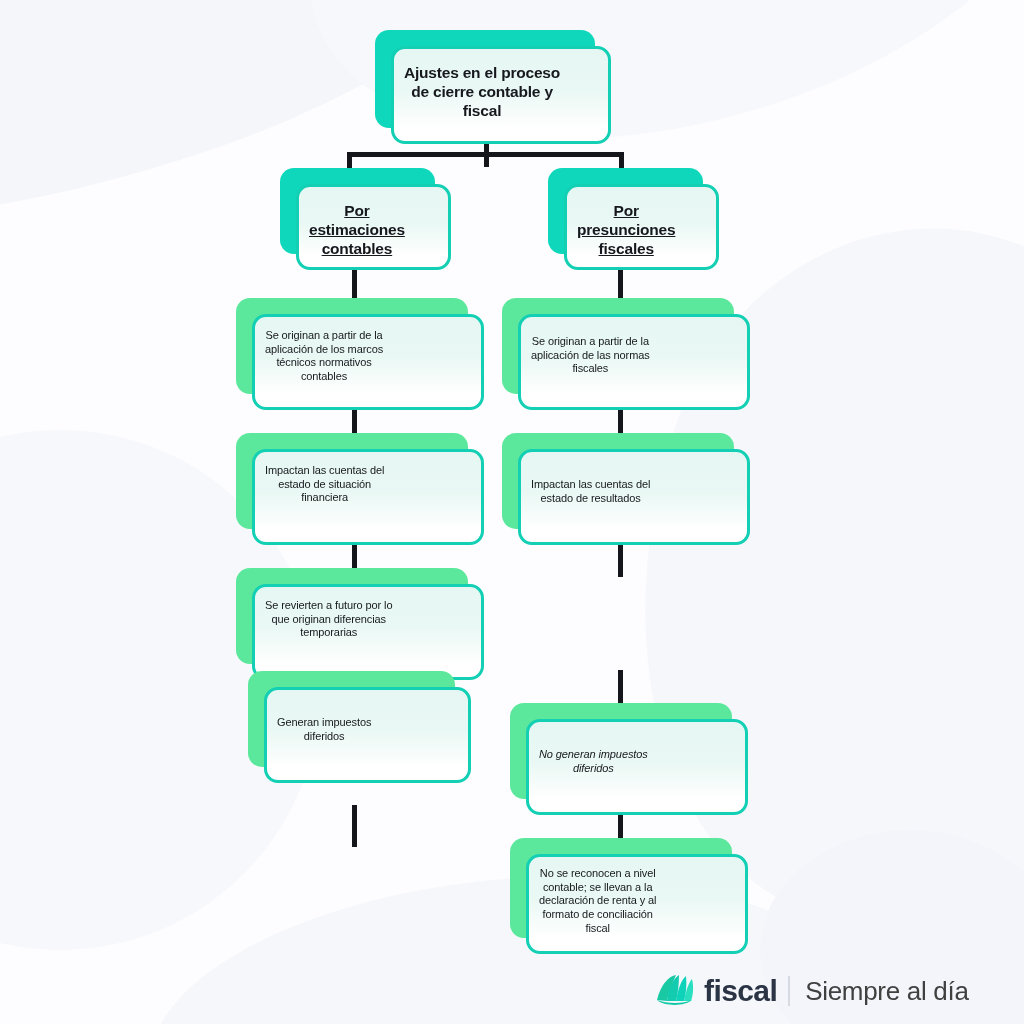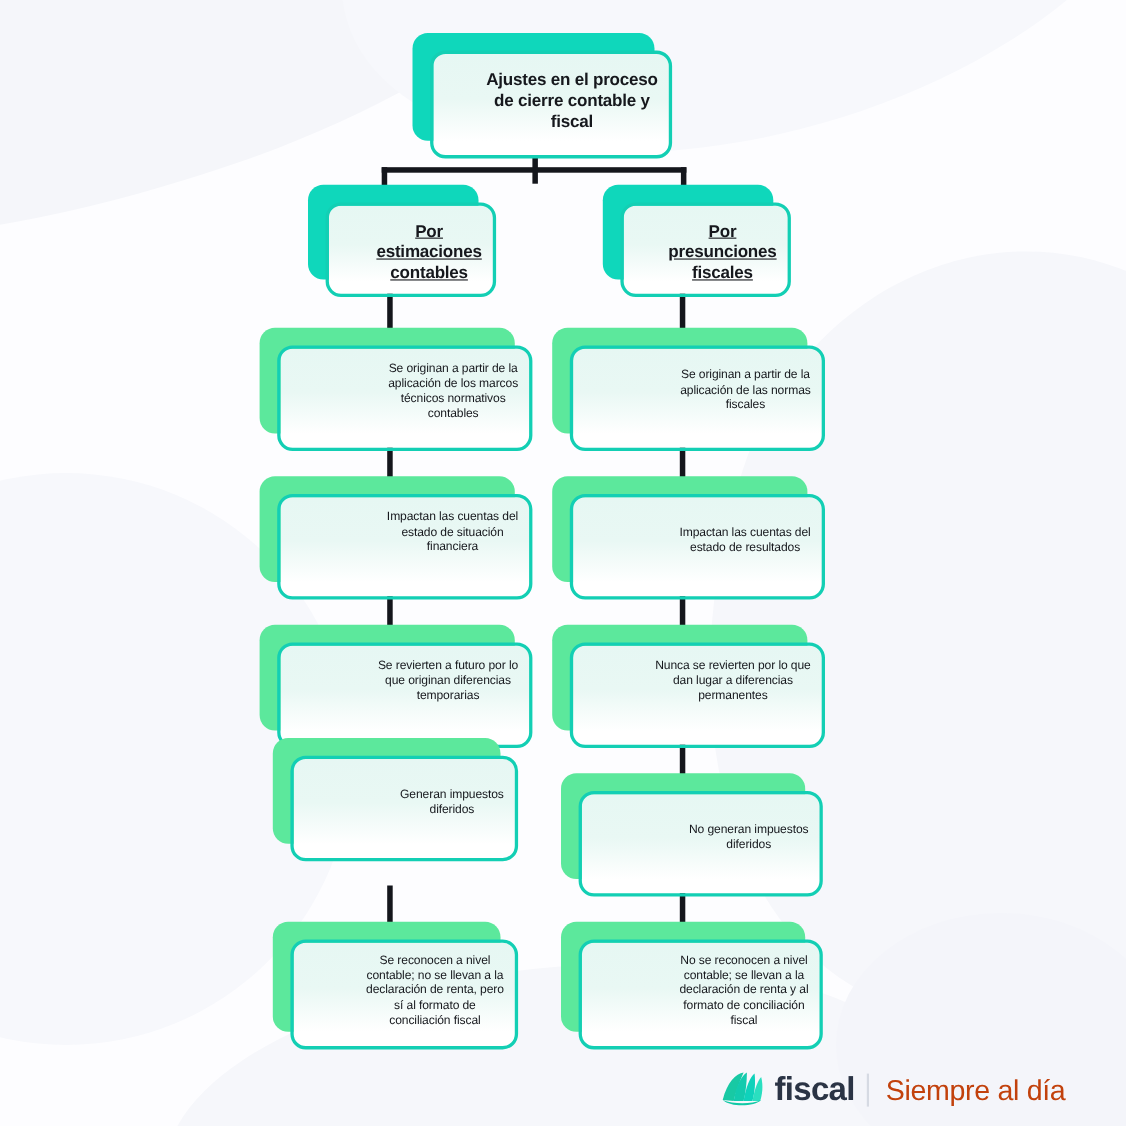--- a/index.html
+++ b/index.html
@@ -97,21 +97,21 @@
     left: 16px;
     top: 16px;
     width: 100%;
     height: 100%;
     box-sizing: border-box;
     border: 3px solid #13cfb4;
     border-radius: 14px;
     background: linear-gradient(180deg, #e6f7f3 0%, #e9f8f4 44%, #ffffff 86%, #ffffff 100%);
     display: flex;
     align-items: flex-start;
-    justify-content: flex-end;
+    justify-content: flex-start;
     overflow: hidden;
   }
   .node .card .label {
     text-align: center;
     color: #16181d;
     line-height: 1.24;
     white-space: pre-line;
     padding: 0 10px;
   }
 
@@ -167,21 +167,21 @@
     line-height: 1;
   }
   #footer-logo .divider {
     width: 2px;
     height: 30px;
     background: #d6dae3;
     margin: 0 6px 0 2px;
   }
   #footer-logo .tagline {
     font-size: 26px;
-    color: #c2410c;
+    color: #404040;
     letter-spacing: -0.3px;
     line-height: 1;
   }
 </style>
 </head>
 <body>
 
 <div id="bg-layer">
   <div class="bg-blob b1"></div>
   <div class="bg-blob b2"></div>
@@ -266,58 +266,40 @@
   </div>
 
   <div class="node lvl3" style="left:248px; top:671px; width:207px; height:96px;">
     <div class="shadow"></div>
     <div class="card">
       <div class="label" style="margin-top:26px;">Generan impuestos
 diferidos</div>
     </div>
   </div>
 
-  <div class="node lvl3 tall" style="left:248px; top:838px; width:207px; height:100px;">
-    <div class="shadow"></div>
-    <div class="card">
-      <div class="label">Se reconocen a nivel
-contable; no se llevan a la
-declaración de renta, pero
-sí al formato de
-conciliación fiscal</div>
-    </div>
-  </div>
 
   <div class="node lvl3" style="left:502px; top:298px; width:232px; height:96px;">
     <div class="shadow"></div>
     <div class="card">
       <div class="label" style="margin-top:18px;">Se originan a partir de la
 aplicación de las normas
 fiscales</div>
     </div>
   </div>
 
   <div class="node lvl3" style="left:502px; top:433px; width:232px; height:96px;">
     <div class="shadow"></div>
     <div class="card">
       <div class="label" style="margin-top:26px;">Impactan las cuentas del
 estado de resultados</div>
     </div>
   </div>
 
-  <div class="node lvl3" style="left:502px; top:568px; width:232px; height:96px;">
-    <div class="shadow"></div>
-    <div class="card">
-      <div class="label">Nunca se revierten por lo que
-dan lugar a diferencias
-permanentes</div>
-    </div>
-  </div>
-
-  <div class="node lvl3" style="left:510px; top:703px; width:222px; height:96px;">
+
+  <div class="node lvl3" style="left:510px; top:703px; width:222px; height:96px;font-style:italic;">
     <div class="shadow"></div>
     <div class="card">
       <div class="label" style="margin-top:26px;">No generan impuestos
 diferidos</div>
     </div>
   </div>
 
   <div class="node lvl3 tall" style="left:510px; top:838px; width:222px; height:100px;">
     <div class="shadow"></div>
     <div class="card">

